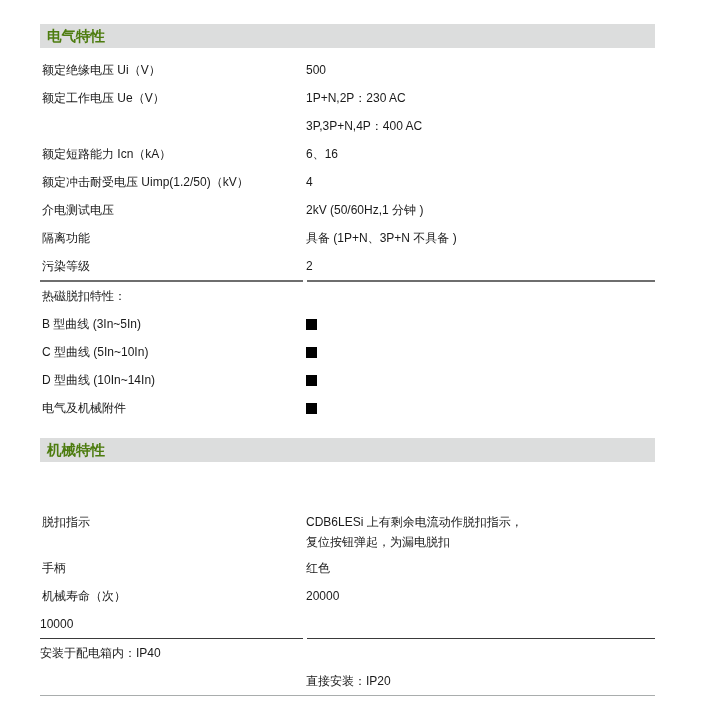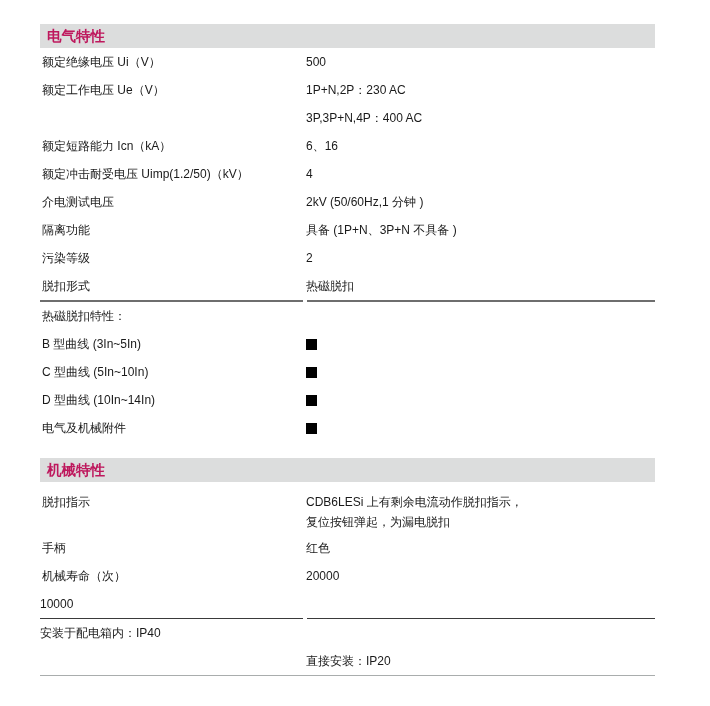--- a/index.html
+++ b/index.html
@@ -17,26 +17,26 @@
     left: 40px;
     top: 24px;
     width: 615px;
   }
   section.spec-section { display: block; }
   section.spec-section + section.spec-section { margin-top: 16px; }
   .sec-header {
     background: #dcdddd;
     font-weight: bold;
     font-size: 14.5px;
-    color: #be185d;
+    color: #4d7c0f;
     height: 18px;
     line-height: 18px;
     padding: 3px 0 3px 7px;
   }
-  .rows { padding-top: 0; }
+  .rows { padding-top: 8px; }
   section.spec-section:nth-of-type(2) .rows { padding-top: 8px; }
   .row {
     display: flex;
     min-height: 28px;
     align-items: center;
     font-size: 12px;
     line-height: 15px;
   }
   .row .cell.label {
     width: 266px;
@@ -44,20 +44,21 @@
     padding-left: 2px;
     box-sizing: border-box;
   }
   .row .cell.value { flex: 1; }
   .row.multi {
     align-items: flex-start;
     height: 44px;
     min-height: 44px;
     box-sizing: border-box;
     padding-top: 2px;
+    margin-top: 40px;
   }
   .row.multi .cell { line-height: 20px; }
   .vline { line-height: 20px; }
   .square {
     display: inline-block;
     width: 11px;
     height: 11px;
     background: #000000;
     vertical-align: middle;
   }
@@ -107,24 +108,20 @@
             <div class="cell label">介电测试电压</div>
             <div class="cell value">2kV (50/60Hz,1 分钟 )</div>
           </div>
           <div class="row">
             <div class="cell label">隔离功能</div>
             <div class="cell value">具备 (1P+N、3P+N 不具备 )</div>
           </div>
           <div class="row">
             <div class="cell label">污染等级</div>
             <div class="cell value">2</div>
-          </div>
-          <div class="row">
-            <div class="cell label">脱扣形式</div>
-            <div class="cell value">热磁脱扣</div>
           </div>
           <div class="divider thick">
             <div class="seg seg-label"></div>
             <div class="seg seg-value"></div>
           </div>
           <div class="row">
             <div class="cell label">热磁脱扣特性：</div>
             <div class="cell value"></div>
           </div>
           <div class="row">

